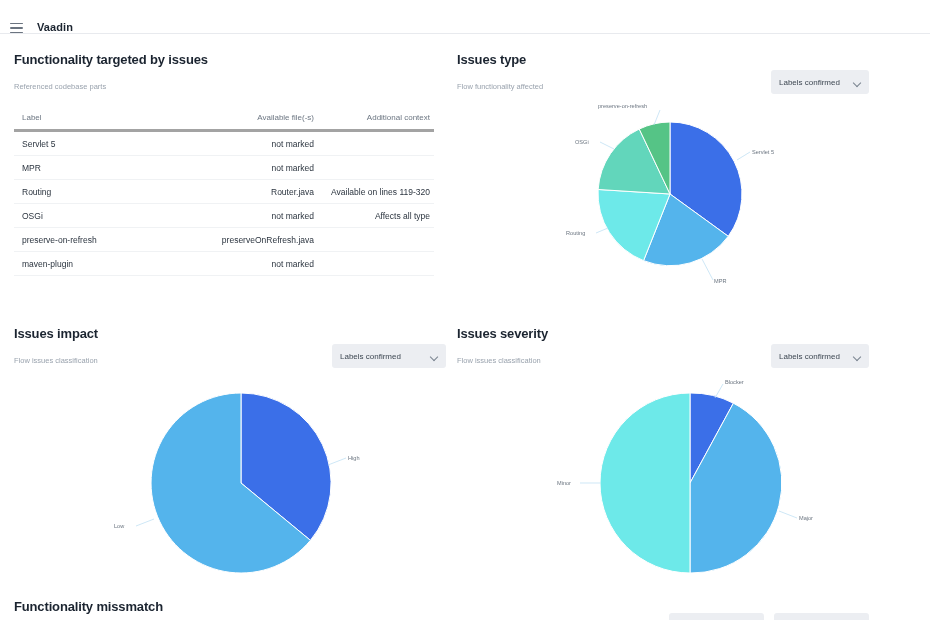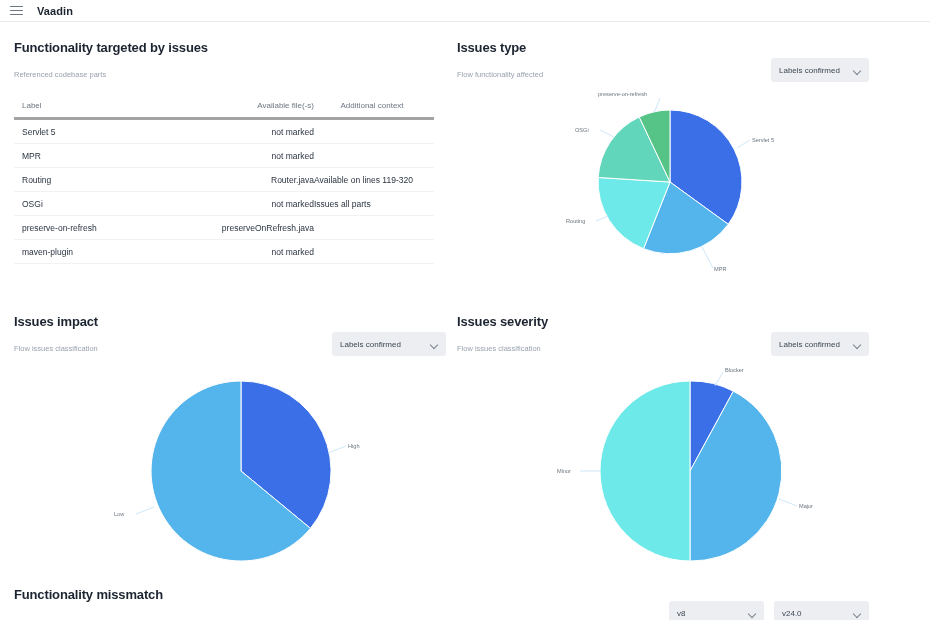--- a/index.html
+++ b/index.html
@@ -7,23 +7,23 @@
     margin: 0; padding: 0;
     width: 930px; height: 620px;
     background: #ffffff;
     font-family: "Liberation Sans", sans-serif;
     color: #1f2933;
     overflow: hidden;
   }
 
   
   .appbar {
-    height: 22px;
+    height: 34px;
     display: flex;
-    align-items: center;
+    align-items: flex-end;
     gap: 14px;
     padding: 0 10px;
     border-bottom: 1px solid #e8eaee;
     background: #ffffff;
   }
   .hamburger {
     width: 13px; height: 10px;
     display: flex; flex-direction: column; justify-content: space-between;
     cursor: pointer;
   }
@@ -103,21 +103,21 @@
   }
   table.data td {
     font-size: 8.5px;
     color: #2b3views;
     color: #2b343f;
     padding: 7px 0 6px 0;
     border-bottom: 1px solid #f0f2f4;
   }
   table.data .c1 { text-align: left;  width: 170px; padding-left: 8px; }
   table.data .c2 { text-align: right; width: 130px; }
-  table.data .c3 { width: 120px; padding-right: 4px; }
+  table.data .c3 { text-align: right; width: 120px; padding-right: 4px; }
 
   
   .pie-wrap { position: absolute; }
   svg.pie { display: block; overflow: visible; }
   .slice { stroke: #ffffff; stroke-width: 1; }
   .leader { stroke: #b9dcf2; stroke-width: .7; fill: none; }
   .pie-label {
     font-family: "Liberation Sans", sans-serif;
     font-size: 5.6px;
     fill: #6b7580;
@@ -163,21 +163,21 @@
           <td class="c3"></td>
         </tr>
         <tr>
           <td class="c1">Routing</td>
           <td class="c2">Router.java</td>
           <td class="c3">Available on lines 119-320</td>
         </tr>
         <tr>
           <td class="c1">OSGi</td>
           <td class="c2">not marked</td>
-          <td class="c3">Issues all parts</td>
+          <td class="c3">Affects all type</td>
         </tr>
         <tr>
           <td class="c1">preserve-on-refresh</td>
           <td class="c2">preserveOnRefresh.java</td>
           <td class="c3"></td>
         </tr>
         <tr>
           <td class="c1">maven-plugin</td>
           <td class="c2">not marked</td>
           <td class="c3"></td>

